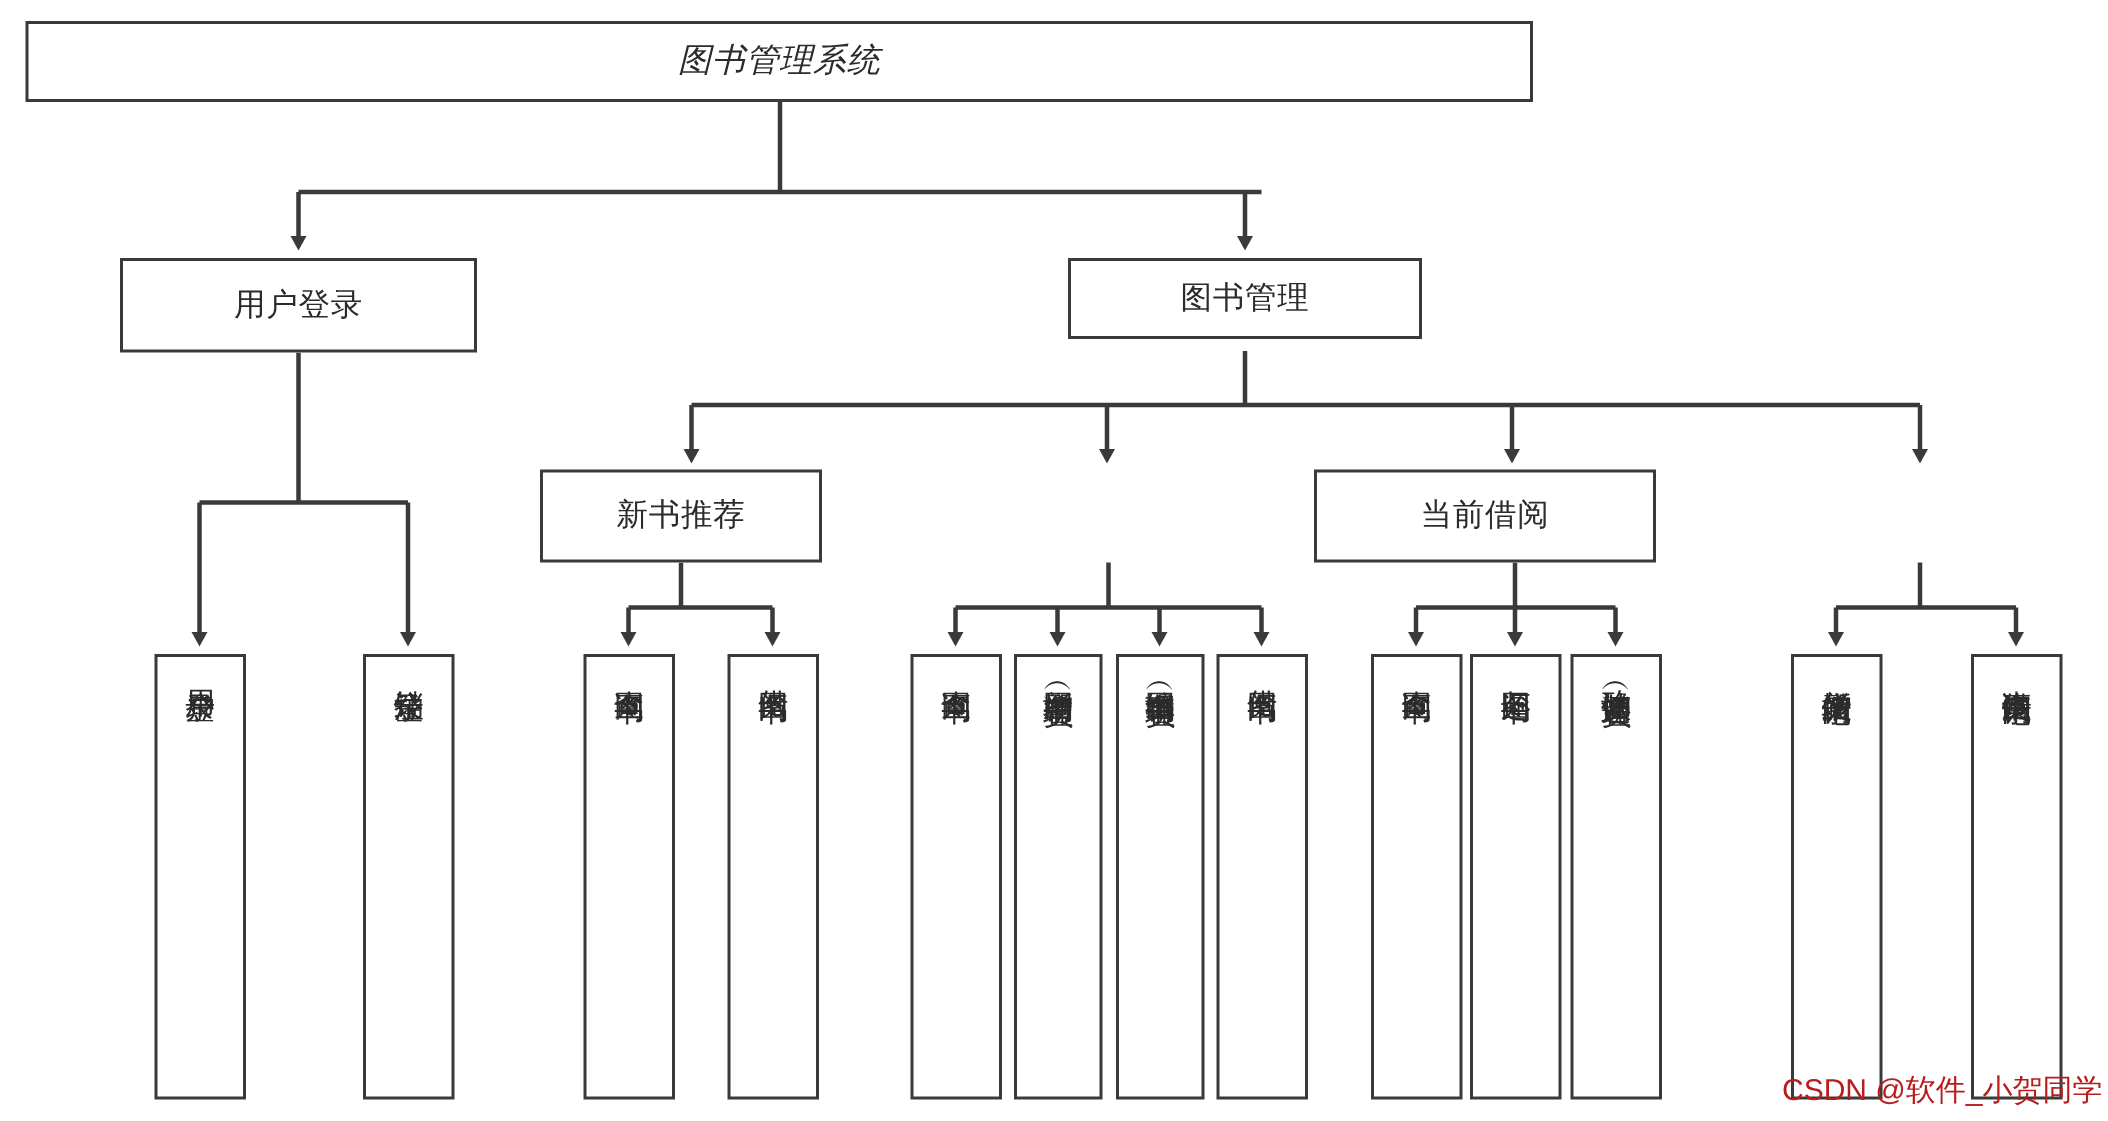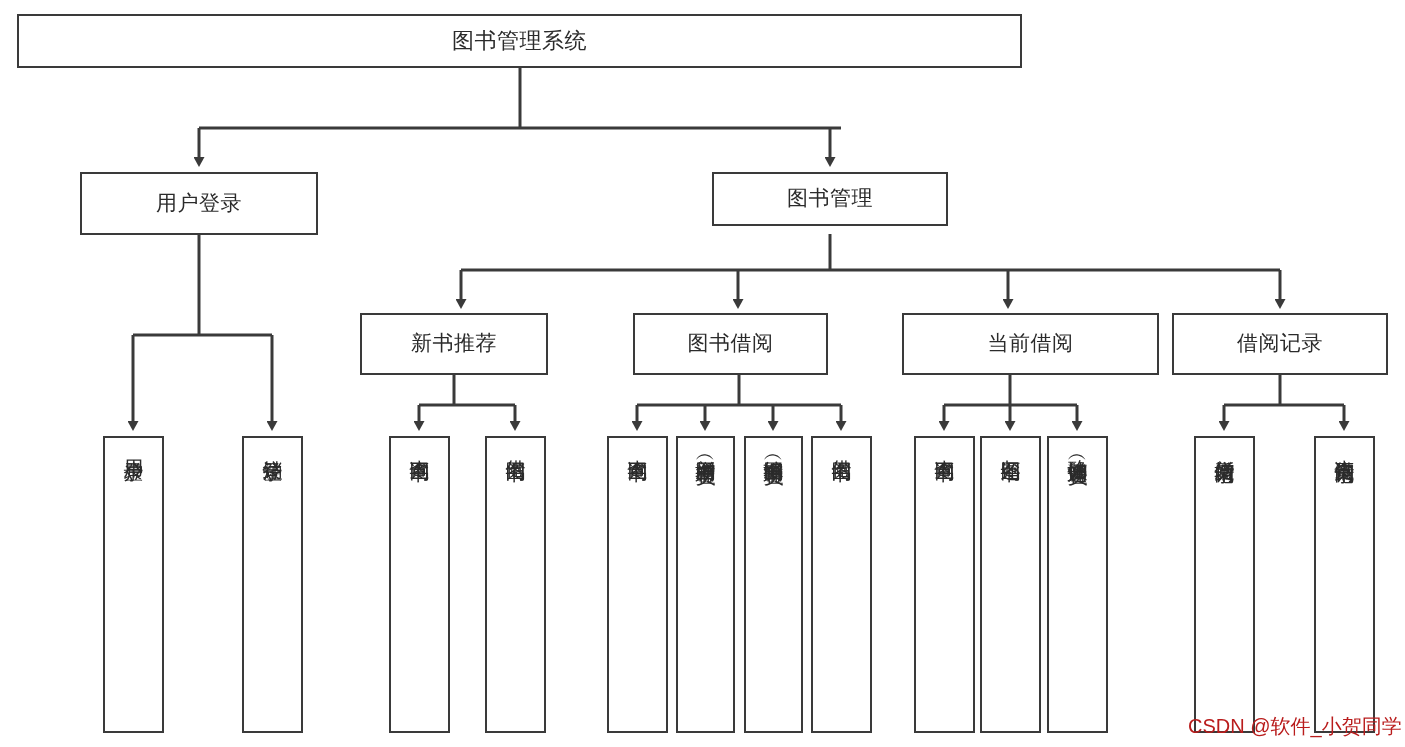--- a/index.html
+++ b/index.html
@@ -34,20 +34,21 @@
     color: #2b2b2b;
   }
   .node-h {
     font-size: 21px;
     line-height: 1.2;
     letter-spacing: 0.5px;
     white-space: nowrap;
   }
   .node-h.title {
     font-size: 22px;
+    font-style: italic;
   }
   .node-v {
     writing-mode: vertical-rl;
     text-orientation: upright;
     font-size: 20px;
     line-height: 1.05;
     letter-spacing: 1px;
     padding-top: 6px;
     padding-bottom: 6px;
     align-items: center;
@@ -130,28 +131,22 @@
   <div class="node node-h" style="left:80px; top:172px; width:238px; height:63px;">
     <span>用户登录</span>
   </div>
   <div class="node node-h" style="left:712px; top:172px; width:236px; height:54px;">
     <span>图书管理</span>
   </div>
 
   <div class="node node-h" style="left:360px; top:313px; width:188px; height:62px;text-align:right;">
     <span>新书推荐</span>
   </div>
-  <div class="node node-h" style="left:633px; top:313px; width:195px; height:62px;">
-    <span>图书借阅</span>
-  </div>
-  <div class="node node-h" style="left:902px; top:313px; width:257px; height:62px;">
+  <div class="node node-h" style="left:876px; top:313px; width:228px; height:62px;">
     <span>当前借阅</span>
-  </div>
-  <div class="node node-h" style="left:1172px; top:313px; width:216px; height:62px;">
-    <span>借阅记录</span>
   </div>
 
   <div class="node node-v" style="left:103px; top:436px; width:61px; height:297px;">
     <span>用户登录</span>
   </div>
   <div class="node node-v" style="left:242px; top:436px; width:61px; height:297px;">
     <span>注销登录</span>
   </div>
   <div class="node node-v" style="left:389px; top:436px; width:61px; height:297px;">
     <span>查询图书</span>

